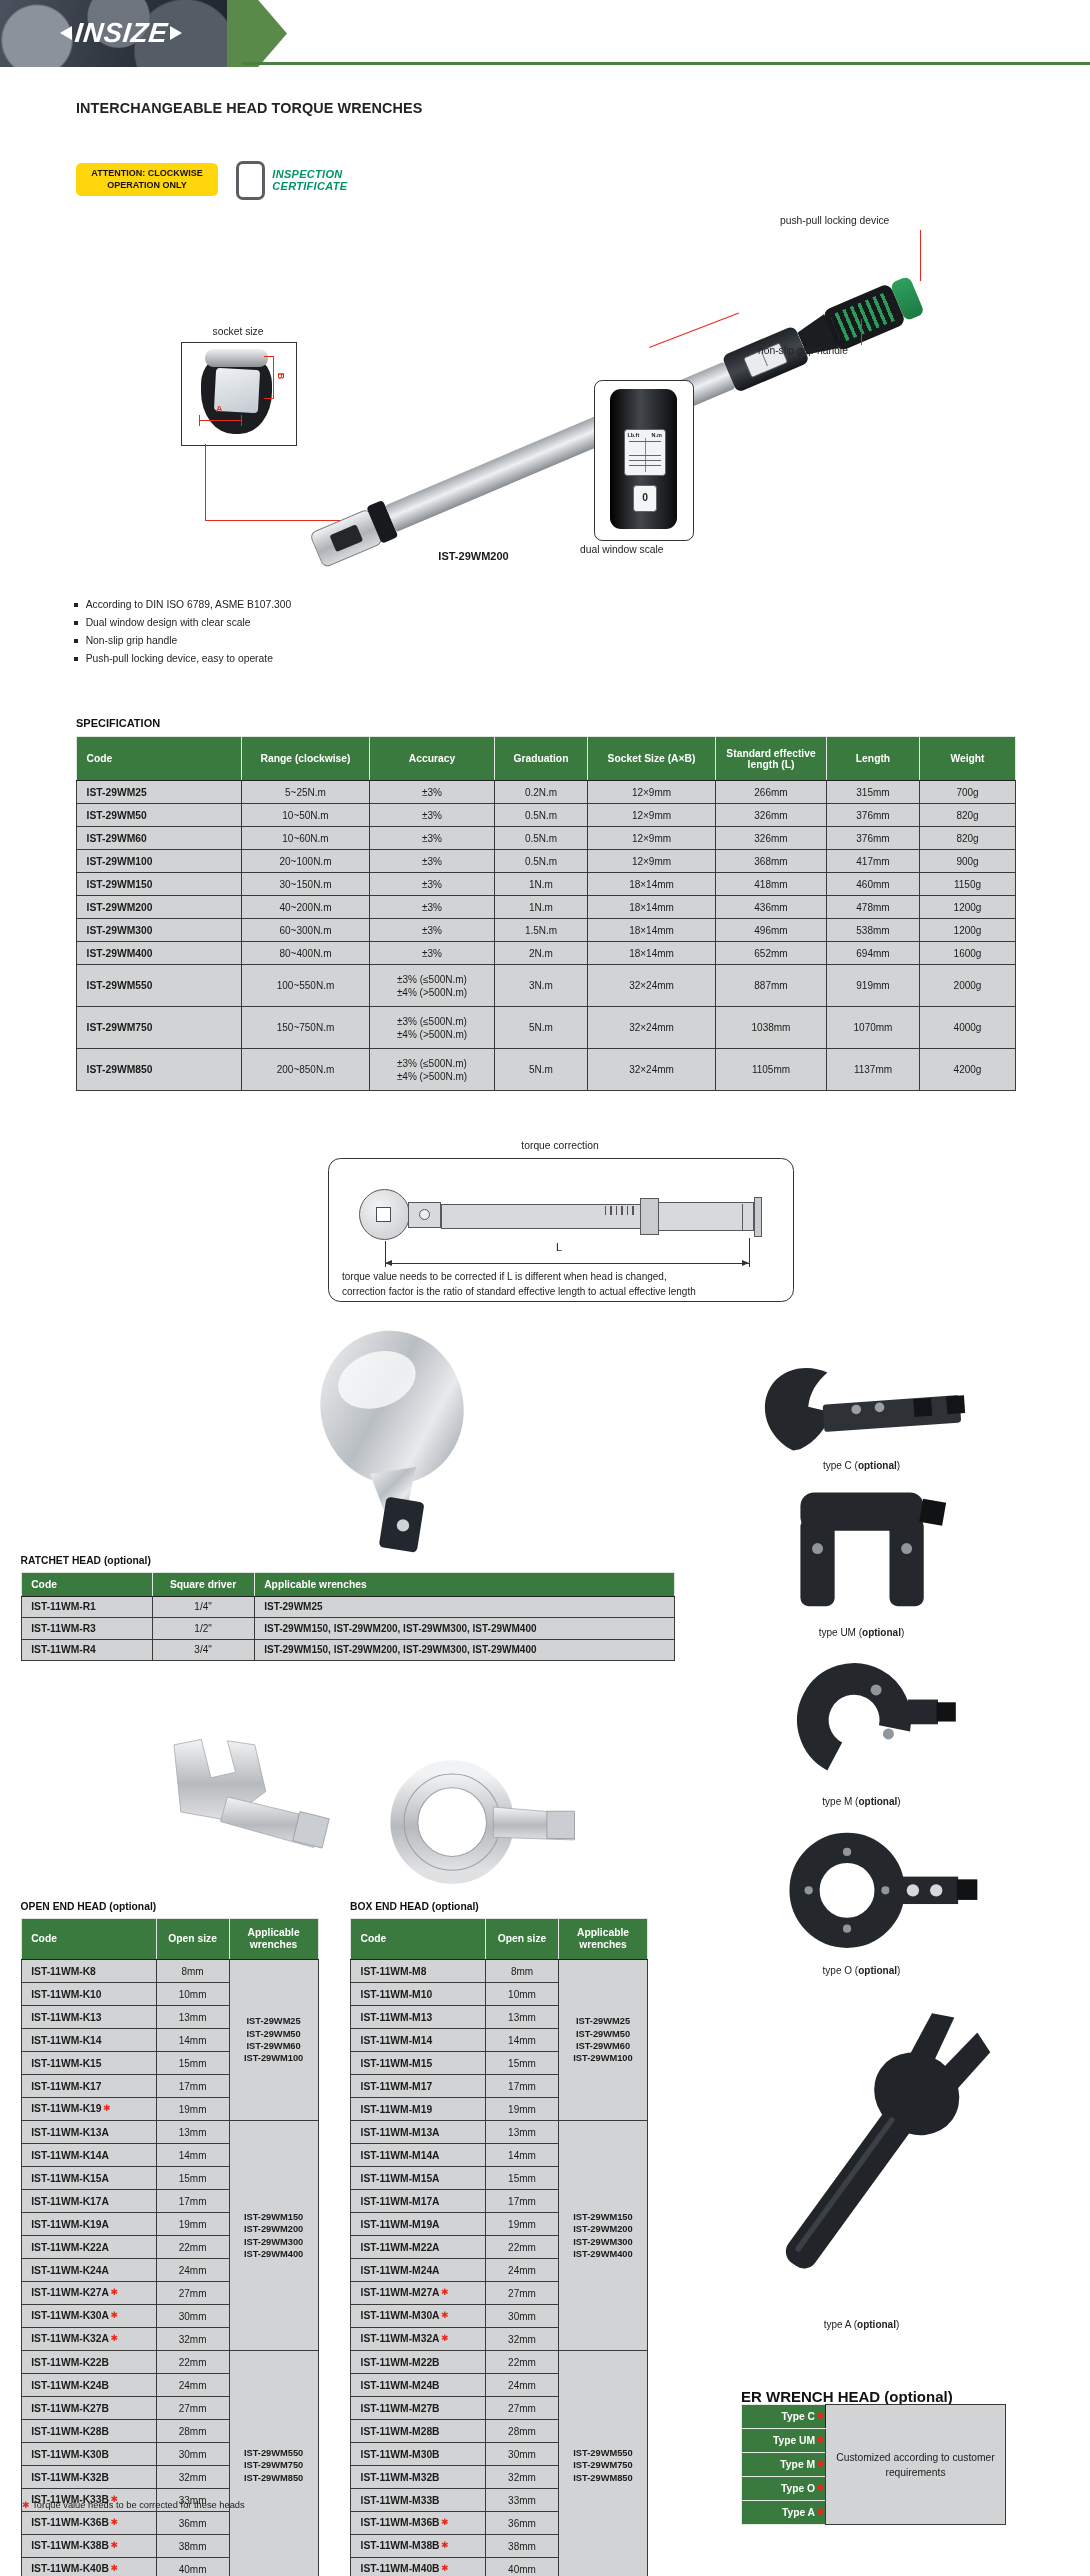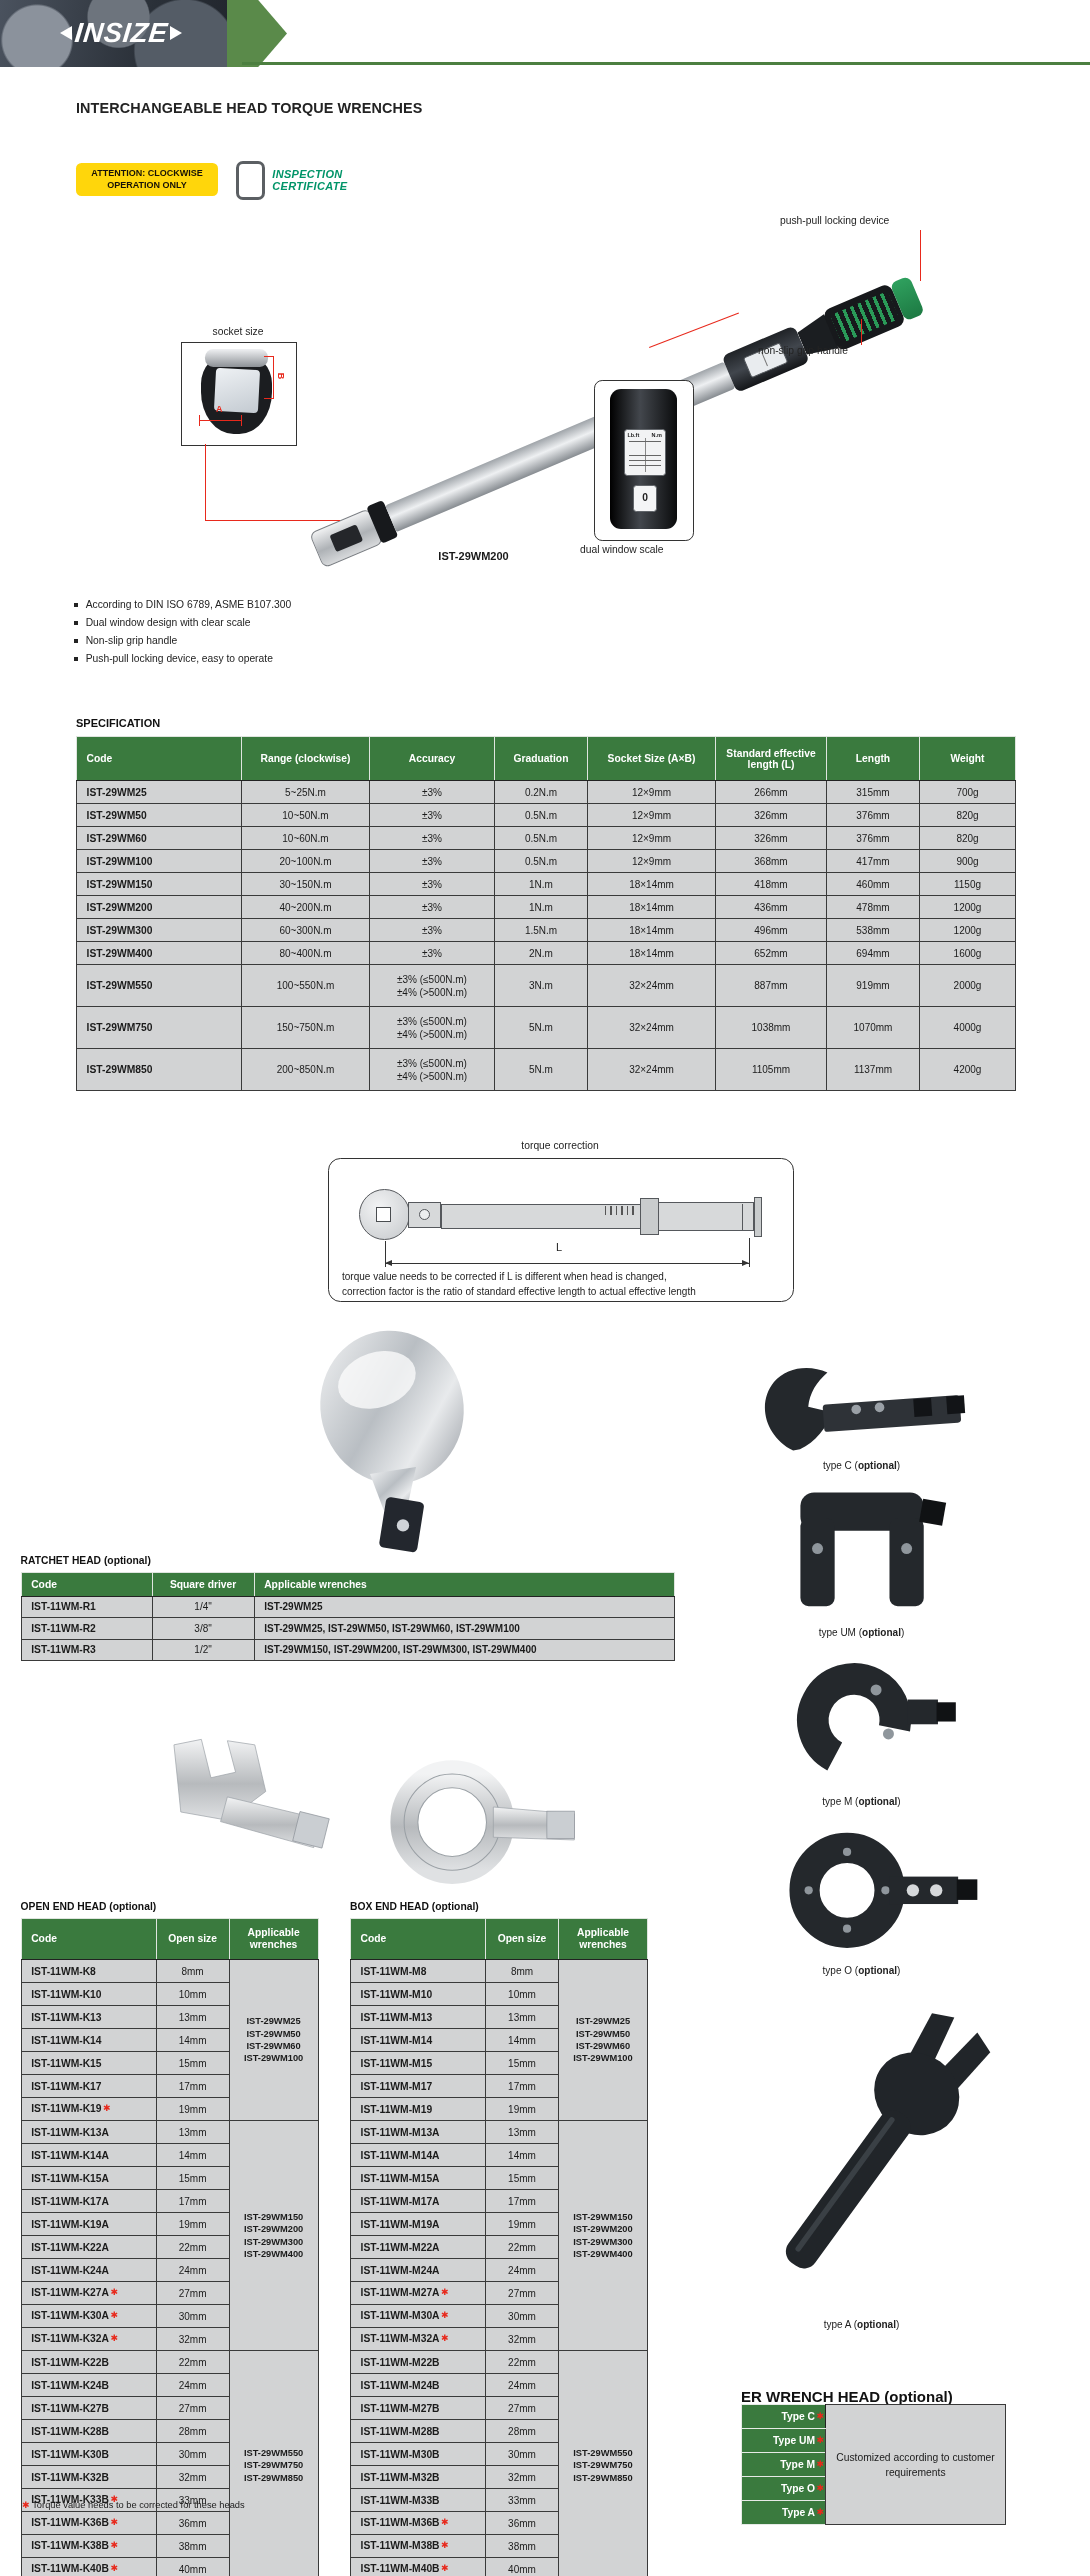--- a/index.html
+++ b/index.html
@@ -430,27 +430,27 @@
           <th style="text-align: left; padding-left: 9.6px;">Applicable wrenches</th>
         </tr>
       </thead>
     <tbody id="ratchet-body">
         <tr>
           <td class="code">IST-11WM-R1</td>
           <td>1/4"</td>
           <td class="app">IST-29WM25</td>
         </tr>
         <tr>
-          <td class="code">IST-11WM-R2</td>
-          <td>3/8"</td>
-          <td class="app">IST-29WM25, IST-29WM50, IST-29WM60, IST-29WM100</td>
-        </tr>
-        <tr>
           <td class="code">IST-11WM-R3</td>
           <td>1/2"</td>
+          <td class="app">IST-29WM150, IST-29WM200, IST-29WM300, IST-29WM400</td>
+        </tr>
+        <tr>
+          <td class="code">IST-11WM-R4</td>
+          <td>3/4"</td>
           <td class="app">IST-29WM150, IST-29WM200, IST-29WM300, IST-29WM400</td>
         </tr>
       </tbody>
   </table>
 
   <svg style="left:93px;top:1738px;" width="240" height="161" viewBox="0 0 350 235">
     <path d="M118,10 L158,2 L172,58 L208,50 L196,4 L236,10 L252,78 L196,120 L128,108 Z" fill="url(#silver)" stroke="#9aa0a5"></path>
     <path d="M196,86 L330,118 L322,160 L186,122 Z" fill="url(#silver)" stroke="#9aa0a5"></path>
     <rect x="296" y="112" width="44" height="44" fill="#caced2" stroke="#8e939a" transform="rotate(14 318 134)"></rect>
   </svg>

